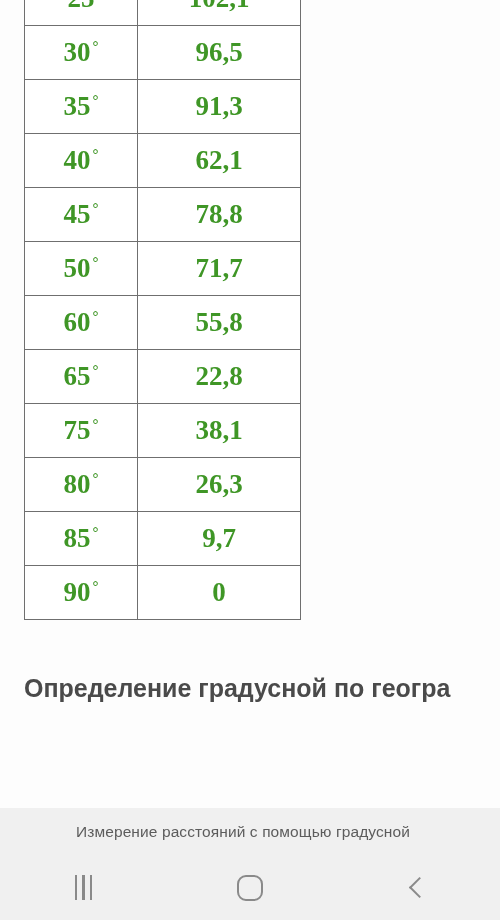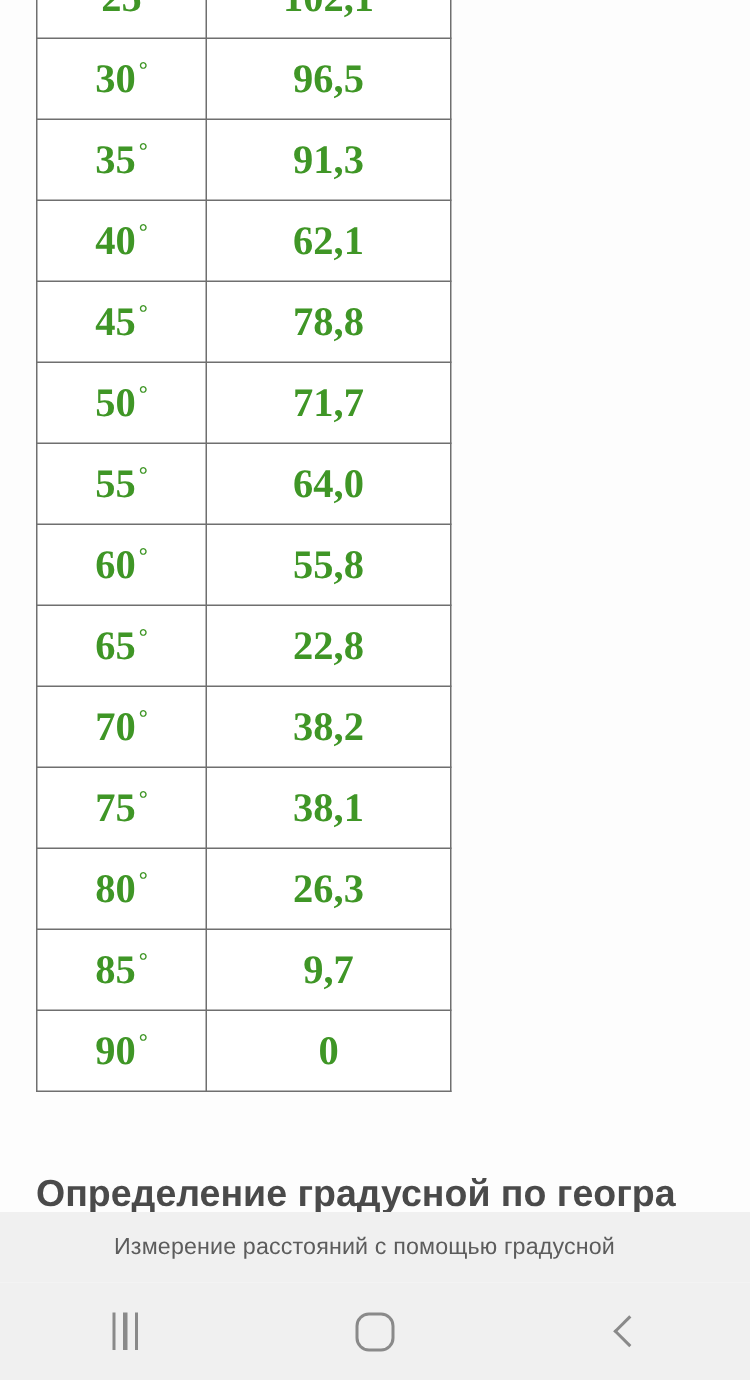--- a/index.html
+++ b/index.html
@@ -179,34 +179,26 @@
           </tr>
           <tr>
             <td class="col-angle">45<span class="deg">°</span></td>
             <td class="col-dist">78,8</td>
           </tr>
           <tr>
             <td class="col-angle">50<span class="deg">°</span></td>
             <td class="col-dist">71,7</td>
           </tr>
           <tr>
-            <td class="col-angle">55<span class="deg">°</span></td>
-            <td class="col-dist">64,0</td>
-          </tr>
-          <tr>
             <td class="col-angle">60<span class="deg">°</span></td>
             <td class="col-dist">55,8</td>
           </tr>
           <tr>
             <td class="col-angle">65<span class="deg">°</span></td>
             <td class="col-dist">22,8</td>
-          </tr>
-          <tr>
-            <td class="col-angle">70<span class="deg">°</span></td>
-            <td class="col-dist">38,2</td>
           </tr>
           <tr>
             <td class="col-angle">75<span class="deg">°</span></td>
             <td class="col-dist">38,1</td>
           </tr>
           <tr>
             <td class="col-angle">80<span class="deg">°</span></td>
             <td class="col-dist">26,3</td>
           </tr>
           <tr>

